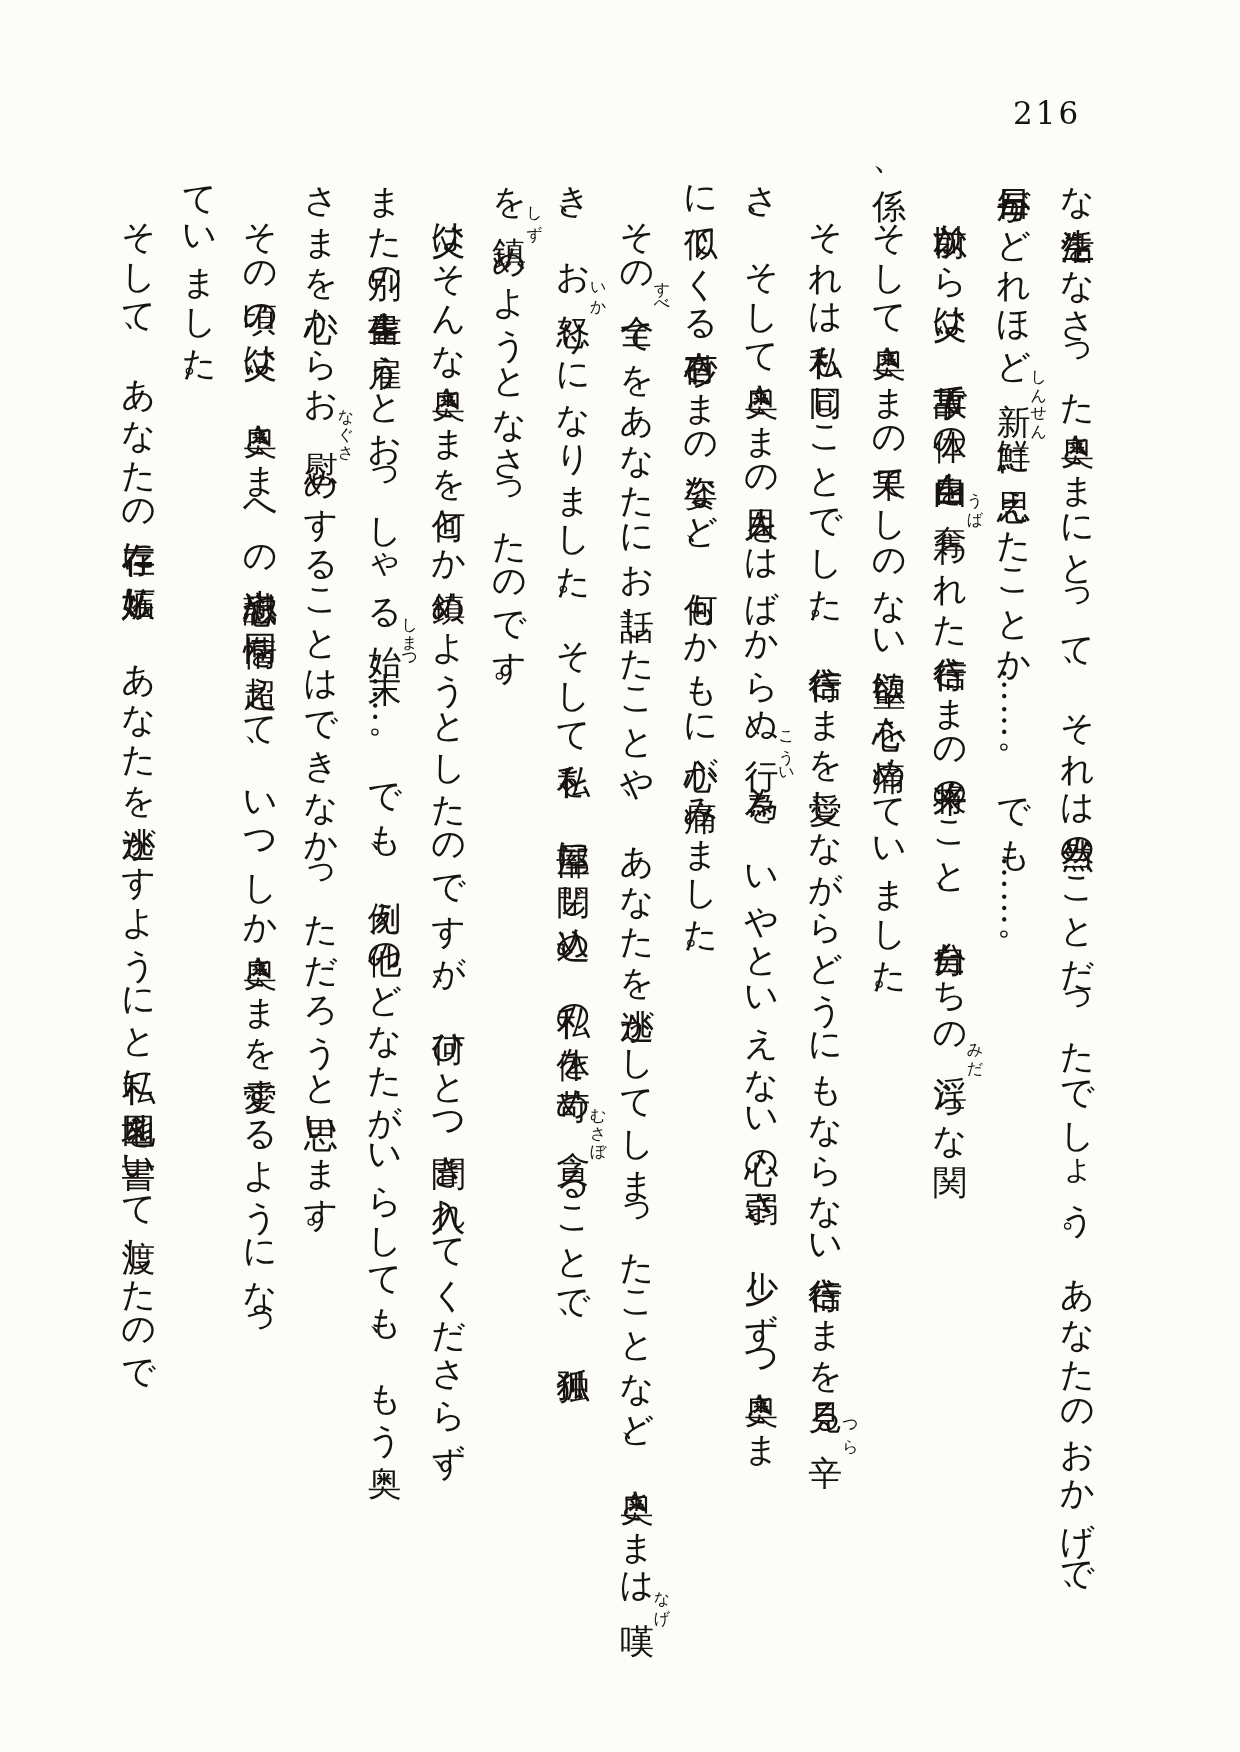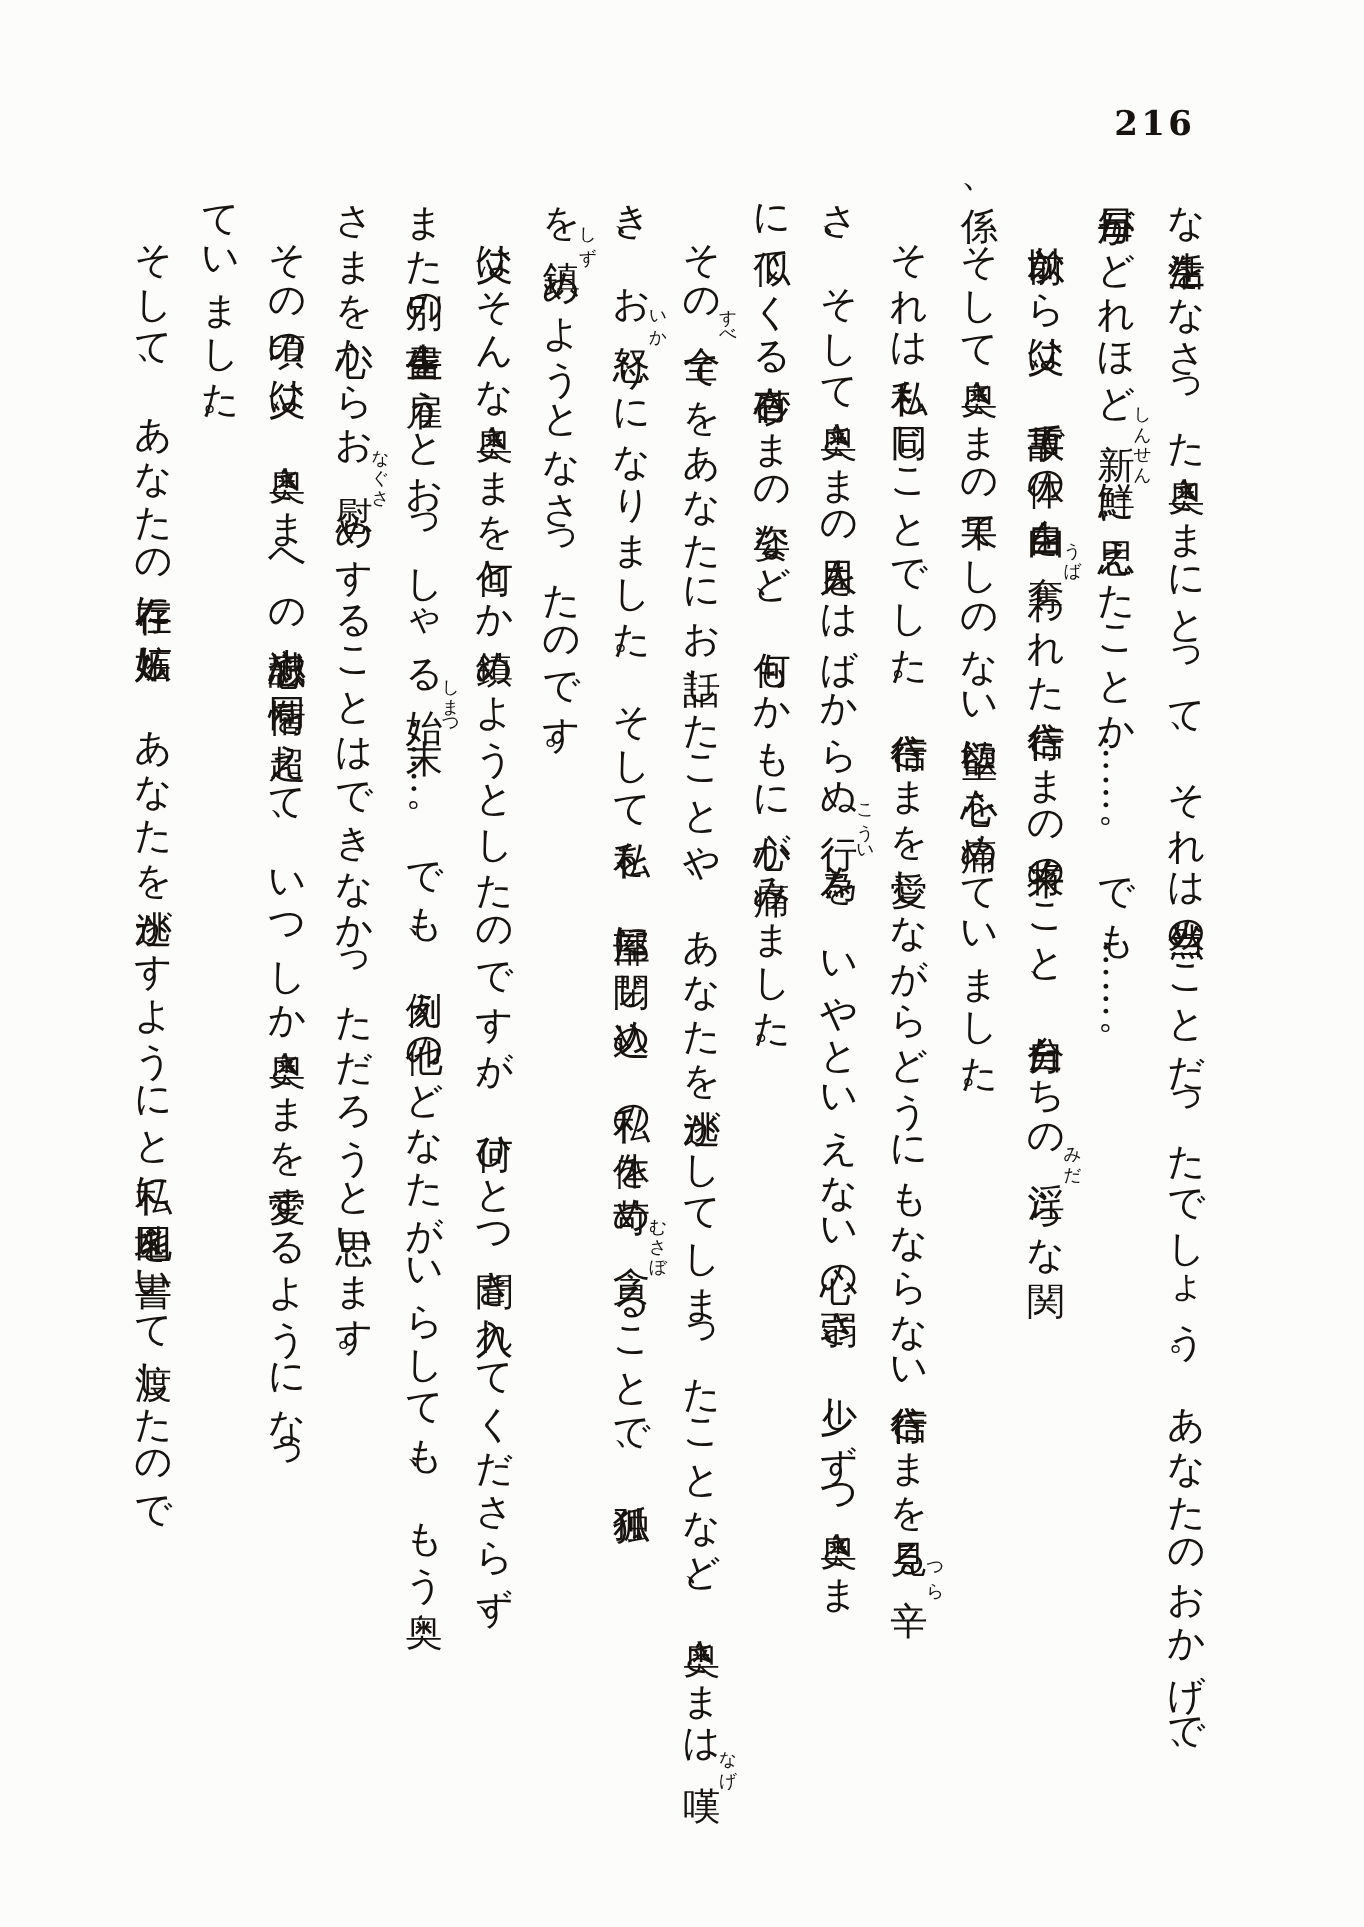--- a/index.html
+++ b/index.html
@@ -16,21 +16,21 @@
     width: 1240px;
     height: 1752px;
     overflow: hidden;
   }
   .page-number {
     position: absolute;
     top: 95px;
     left: 1013px;
     font-size: 31px;
     letter-spacing: 3px;
-    font-weight: 700;
+    font-weight: 400;
   }
   .text-block {
     position: absolute;
     top: 162px;
     right: 132px;
     height: 1464px;
     writing-mode: vertical-rl;
     text-orientation: mixed;
     font-size: 34px;
     letter-spacing: 1.6px;

